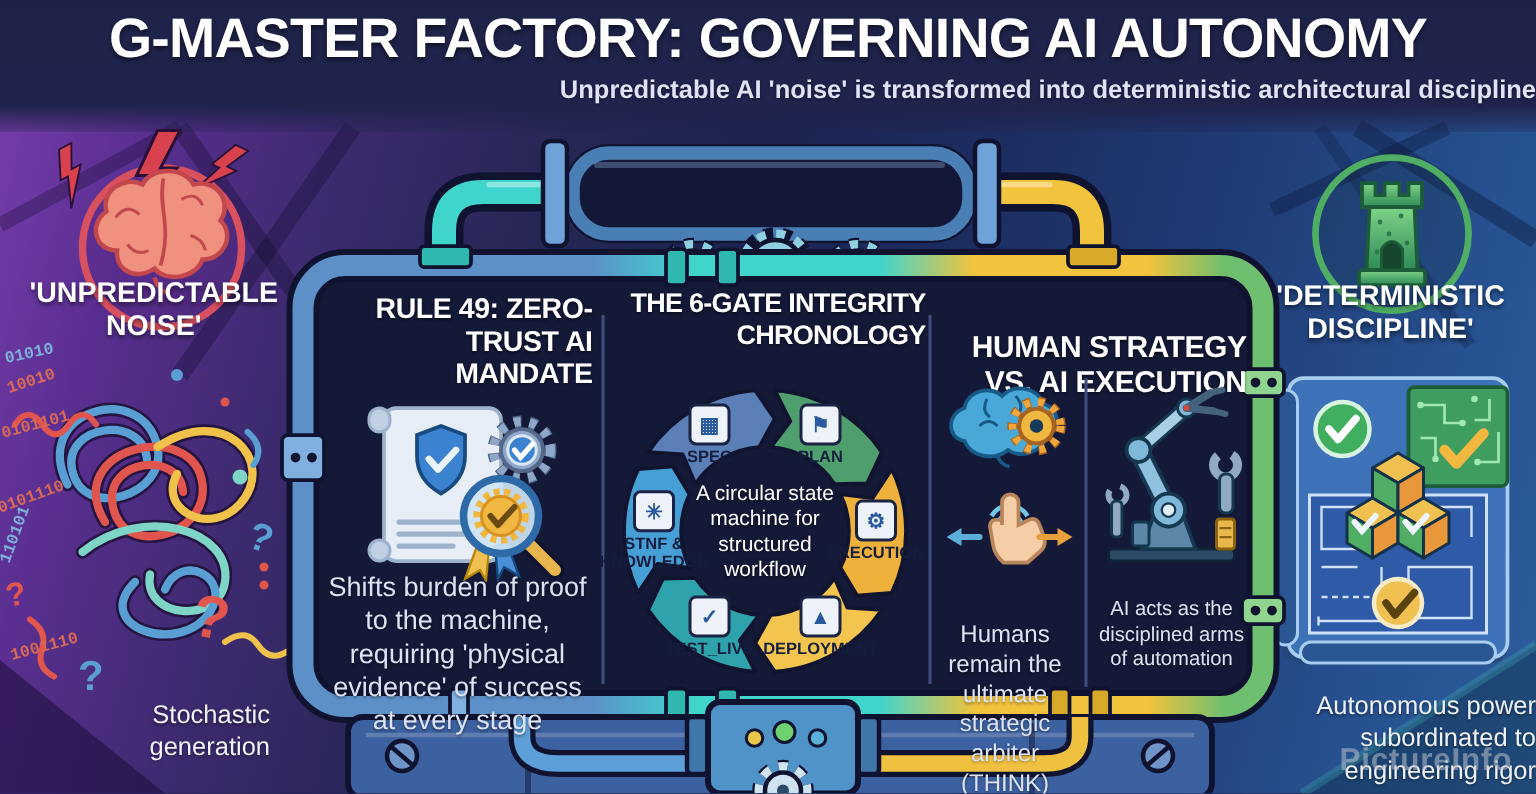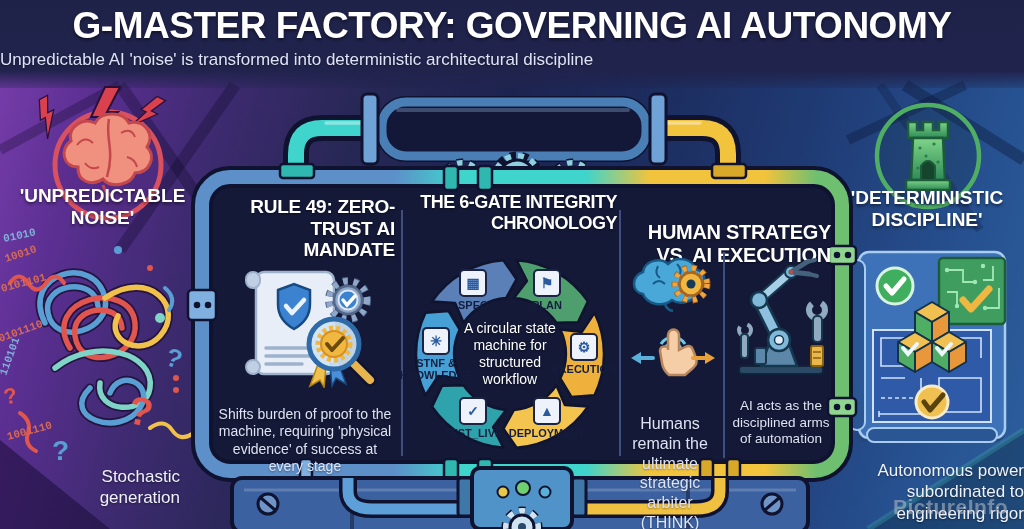--- a/index.html
+++ b/index.html
@@ -6,22 +6,22 @@
     font-family:"Liberation Sans",sans-serif;background:#1d2350;}
   .stage{position:absolute;inset:0;width:1024px;height:529px;overflow:hidden;
     background:linear-gradient(105deg,#7b3fae 0%,#5b2f92 10%,#3c2a6e 22%,#262754 34%,
       #1d2350 46%,#1c2c5e 58%,#1f3a73 72%,#26508f 88%,#2d5f9e 100%);}
   .abs{position:absolute;}
   .header-band{left:0;top:0;width:1024px;height:88px;
     background:linear-gradient(180deg,#1f2248 0%,#20234c 80%,rgba(32,35,76,0.25) 100%);}
   .main-title{left:0;top:5px;width:1024px;text-align:center;color:#ffffff;
     font-size:37px;font-weight:800;letter-spacing:-0.5px;
     text-shadow:0 2px 3px rgba(0,0,0,0.45);white-space:nowrap;}
-  .sub-title{left:0;top:50px;width:1024px;text-align:left;color:#dfe3f5;
-    font-size:17px;font-weight:400;text-shadow:0 1px 2px rgba(0,0,0,0.4);}
+  .sub-title{left:0;top:50px;width:1024px;text-align:right;color:#dfe3f5;
+    font-size:17px;font-weight:700;text-shadow:0 1px 2px rgba(0,0,0,0.4);}
   .side-label{color:#ffffff;font-size:19px;font-weight:800;text-align:center;
     line-height:1.15;text-shadow:0 2px 3px rgba(0,0,0,0.5);}
   .side-caption{color:#f0f2fa;font-size:17px;font-weight:400;text-align:right;
     line-height:1.25;text-shadow:0 1px 2px rgba(0,0,0,0.45);}
   .watermark{color:rgba(185,191,203,0.55);font-size:21px;font-weight:700;
     letter-spacing:0.5px;}
   #panel-content{left:209px;top:184px;width:626px;height:280px;}
   .divider{position:absolute;width:2px;background:#3e4e80;}
   .col{position:absolute;top:0;height:100%;}
   .col-title{position:absolute;color:#ffffff;font-weight:800;text-align:right;
@@ -308,21 +308,21 @@
         </g>
         <polygon points="88,98 80,120 90,114 94,121 96,100" fill="#f0c050" stroke="#b8860b" stroke-width="1.5"></polygon>
         <polygon points="108,96 116,118 106,112 102,120 100,98" fill="#4a90d9" stroke="#174a80" stroke-width="1.5"></polygon>
         <path d="M 122 96 L 140 114" stroke="#0f1330" stroke-width="13" stroke-linecap="round"></path>
         <path d="M 122 96 L 140 114" stroke="#e8b44c" stroke-width="8" stroke-linecap="round"></path>
         <circle cx="104" cy="78" r="25" fill="#cfe4f6" fill-opacity="0.92" stroke="#2f6aa8" stroke-width="5"></circle>
         <circle cx="104" cy="78" r="16" fill="none" stroke="#f0b840" stroke-width="5" stroke-dasharray="4 3"></circle>
         <circle cx="104" cy="78" r="13" fill="#f0b840" stroke="#d89020" stroke-width="2"></circle>
         <path d="M 97 78 l 5 6 l 11 -12" stroke="#6a4a0e" stroke-width="4" fill="none" stroke-linecap="round" stroke-linejoin="round"></path>
       </svg>
-      <div class="col-body" style="top:222px;left:7px;right:7px;font-size:14px;">Shifts burden of proof to the machine, requiring 'physical evidence' of success at every stage</div>
+      <div class="col-body" style="top:196px;left:7px;right:7px;font-size:18px;">Shifts burden of proof to the machine, requiring 'physical evidence' of success at every stage</div>
     </div>
 
     <div class="col" style="left:192px;width:218px;">
       <div class="col-title" style="top:8px;left:2px;right:2px;font-size:18px;letter-spacing:-0.5px;">THE 6-GATE INTEGRITY CHRONOLOGY</div>
       <div id="ring-box">
         <svg id="ring-svg" width="200" height="200" viewBox="0 0 200 200">
             <path d="M 22.1 47.4 A 94 94 0 0 1 93.4 6.2 L 106.5 25.3 L 96.1 44.1 A 56 56 0 0 0 53.6 68.7 L 45.1 48.9 Z" fill="#5b80b8" stroke="#10142e" stroke-width="2.5" stroke-linejoin="round"></path>
             <path d="M 106.6 6.2 A 94 94 0 0 1 177.9 47.4 L 168.0 68.3 L 146.4 68.7 A 56 56 0 0 0 103.9 44.1 L 116.9 26.9 Z" fill="#4f9e6e" stroke="#10142e" stroke-width="2.5" stroke-linejoin="round"></path>
             <path d="M 184.5 58.8 A 94 94 0 0 1 184.5 141.2 L 161.4 143.0 L 150.3 124.5 A 56 56 0 0 0 150.3 75.5 L 171.7 78.1 Z" fill="#eeb23c" stroke="#10142e" stroke-width="2.5" stroke-linejoin="round"></path>
             <path d="M 177.9 152.6 A 94 94 0 0 1 106.6 193.8 L 93.5 174.7 L 103.9 155.9 A 56 56 0 0 0 146.4 131.3 L 154.9 151.1 Z" fill="#f3c44e" stroke="#10142e" stroke-width="2.5" stroke-linejoin="round"></path>

